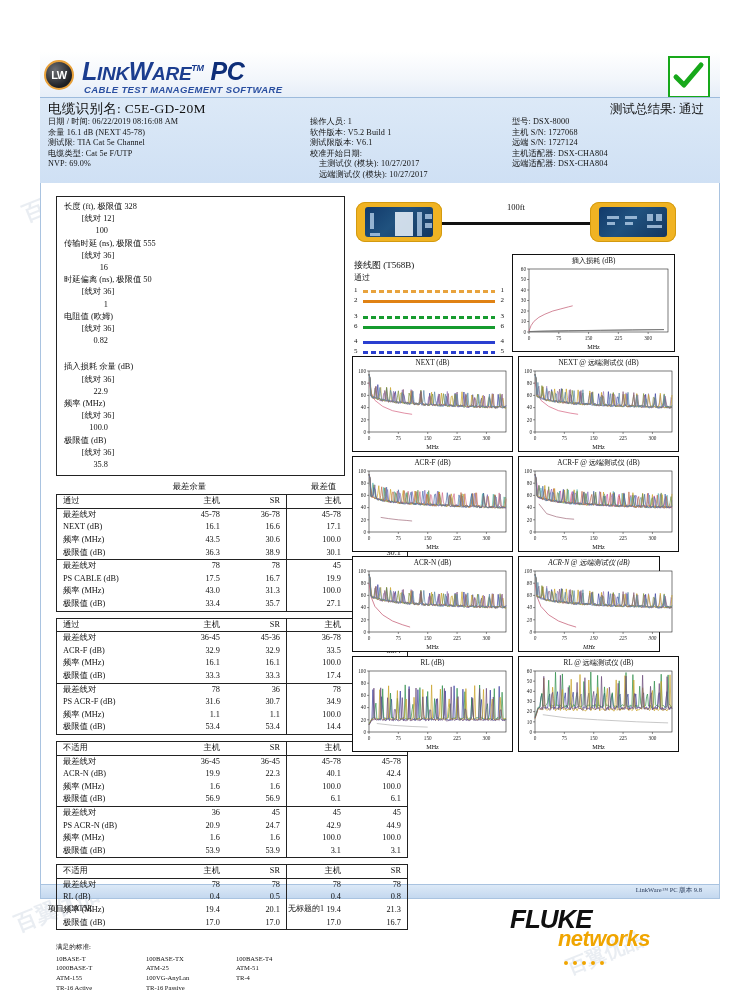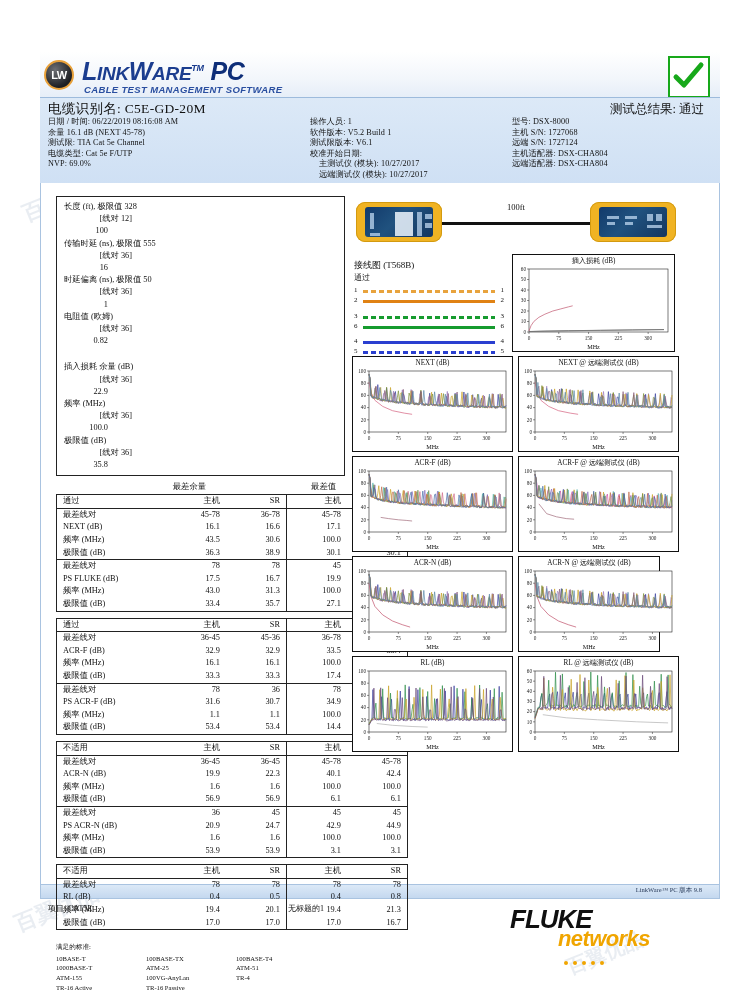--- a/index.html
+++ b/index.html
@@ -56,21 +56,21 @@
      background:linear-gradient(to bottom,#dce9f7,#c4d8ef);border:1px solid #a9c3e0;
      border-top:none;box-sizing:border-box;}
   .foot-ver{position:absolute;right:48px;top:886px;font-size:6.5px;color:#2b3d5c;}
 
   
   .lcol{position:absolute;left:56px;top:196px;width:289px;}
 
   .summary-box{border:1.2px solid #222;padding:4px 0 4px 0;box-sizing:border-box;}
   .srow{display:flex;font-size:8.3px;line-height:12.2px;padding:0 7px;flex-direction:column;}
   .srow .lbl{flex:1;white-space:nowrap;}
-  .srow .pr{width:68px;text-align:right;}
+  .srow .pr{width:68px;text-align:center;}
   .srow .vl{width:44px;text-align:right;}
   .spacer{height:14px;}
 
   .worst-hdr{display:flex;font-size:8.3px;margin:5px 0 2px 0;}
   .worst-hdr .a{flex:1;text-align:right;padding-right:34px;}
   .worst-hdr .b{width:96px;text-align:right;padding-right:9px;}
 
   table.grid{border-collapse:collapse;width:289px;table-layout:fixed;font-size:8.3px;}
   table.grid td{padding:0 6px;height:12.6px;line-height:12.6px;white-space:nowrap;}
   td.c1{width:97px;text-align:left;}
@@ -285,21 +285,21 @@
               <td class="c5">30.1</td>
             </tr>
             <tr class="grp">
               <td class="c1">最差线对</td>
               <td class="c2">78</td>
               <td class="c3">78</td>
               <td class="c4">45</td>
               <td class="c5">45</td>
             </tr>
             <tr class="">
-              <td class="c1">PS FLUKE (dB)</td>
+              <td class="c1">PS CABLE (dB)</td>
               <td class="c2">17.5</td>
               <td class="c3">16.7</td>
               <td class="c4">19.9</td>
               <td class="c5">21.9</td>
             </tr>
             <tr class="">
               <td class="c1">频率 (MHz)</td>
               <td class="c2">43.0</td>
               <td class="c3">31.3</td>
               <td class="c4">100.0</td>
@@ -827,21 +827,21 @@
               <path d="M15.0 6.1 L16.0 10.6 L17.0 27.1 L17.9 29.4 L18.9 29.1 L19.9 28.8 L20.9 29.3 L21.9 30.0 L22.8 29.1 L23.8 16.6 L24.8 30.4 L25.8 30.5 L26.7 31.0 L27.7 33.1 L28.7 31.2 L29.7 31.4 L30.7 31.5 L31.6 31.0 L32.6 20.0 L33.6 32.2 L34.6 32.6 L35.5 33.3 L36.5 33.0 L37.5 33.6 L38.5 33.1 L39.5 34.3 L40.4 28.3 L41.4 23.5 L42.4 33.4 L43.4 34.2 L44.4 34.5 L45.3 33.7 L46.3 34.1 L47.3 34.4 L48.3 34.1 L49.3 25.7 L50.2 28.0 L51.2 34.1 L52.2 35.0 L53.2 34.5 L54.1 34.6 L55.1 36.4 L56.1 35.0 L57.1 34.6 L58.1 23.8 L59.0 31.7 L60.0 36.2 L61.0 36.8 L62.0 34.9 L62.9 35.5 L63.9 36.0 L64.9 36.6 L65.9 35.1 L66.9 23.6 L67.8 35.9 L68.8 37.2 L69.8 36.8 L70.8 37.3 L71.8 35.7 L72.7 36.6 L73.7 36.6 L74.7 34.6 L75.7 25.2 L76.7 35.8 L77.6 36.5 L78.6 36.9 L79.6 37.1 L80.6 37.0 L81.5 37.7 L82.5 36.5 L83.5 32.3 L84.5 27.6 L85.5 37.7 L86.4 38.0 L87.4 36.4 L88.4 37.9 L89.4 36.7 L90.4 36.7 L91.3 38.0 L92.3 28.3 L93.3 31.2 L94.3 37.3 L95.2 36.8 L96.2 37.0 L97.2 37.1 L98.2 38.5 L99.2 37.3 L100.1 38.2 L101.1 25.3 L102.1 34.2 L103.1 38.5 L104.0 38.8 L105.0 38.1 L106.0 38.4 L107.0 37.7 L108.0 38.9 L108.9 36.4 L109.9 24.0 L110.9 37.7 L111.9 38.6 L112.9 39.2 L113.8 39.2 L114.8 39.3 L115.8 37.9 L116.8 39.0 L117.8 35.7 L118.7 26.7 L119.7 39.2 L120.7 39.3 L121.7 37.5 L122.6 37.7 L123.6 39.1 L124.6 38.7 L125.6 39.1 L126.6 33.4 L127.5 30.2 L128.5 38.5 L129.5 37.9 L130.5 39.6 L131.4 39.4 L132.4 39.4 L133.4 39.5 L134.4 38.6 L135.4 29.4 L136.3 32.8 L137.3 39.7 L138.3 38.0 L139.3 38.4 L140.3 39.5 L141.2 39.8 L142.2 39.8 L143.2 39.1 L144.2 26.3 L145.2 36.9 L146.1 38.3 L147.1 39.3 L148.1 40.0 L149.1 39.7 L150.0 39.6 L151.0 39.1 L152.0 37.4" fill="none" stroke="#3a3f9e" stroke-width="0.7" stroke-linejoin="round"></path>
               <path d="M15.0 6.1 L16.0 10.6 L17.0 28.0 L17.9 28.6 L18.9 29.6 L19.9 30.0 L20.9 19.9 L21.9 25.8 L22.8 30.6 L23.8 30.0 L24.8 31.2 L25.8 30.7 L26.7 32.4 L27.7 32.2 L28.7 31.9 L29.7 25.4 L30.7 24.8 L31.6 33.4 L32.6 32.5 L33.6 32.9 L34.6 32.2 L35.5 32.6 L36.5 33.0 L37.5 33.7 L38.5 30.3 L39.5 23.1 L40.4 34.8 L41.4 33.2 L42.4 34.6 L43.4 35.3 L44.4 33.9 L45.3 34.4 L46.3 35.6 L47.3 31.9 L48.3 21.9 L49.3 34.3 L50.2 34.1 L51.2 36.0 L52.2 35.4 L53.2 36.1 L54.1 36.1 L55.1 35.2 L56.1 33.8 L57.1 21.5 L58.1 33.4 L59.0 35.0 L60.0 36.8 L61.0 36.5 L62.0 36.5 L62.9 35.6 L63.9 36.3 L64.9 36.0 L65.9 25.7 L66.9 31.4 L67.8 37.3 L68.8 36.4 L69.8 36.0 L70.8 36.9 L71.8 36.6 L72.7 36.2 L73.7 36.2 L74.7 28.8 L75.7 28.0 L76.7 36.4 L77.6 36.5 L78.6 37.5 L79.6 36.7 L80.6 36.5 L81.5 36.7 L82.5 36.2 L83.5 33.3 L84.5 25.9 L85.5 37.9 L86.4 36.6 L87.4 36.4 L88.4 37.6 L89.4 37.0 L90.4 37.2 L91.3 37.8 L92.3 35.9 L93.3 23.4 L94.3 36.9 L95.2 38.3 L96.2 38.4 L97.2 36.9 L98.2 37.4 L99.2 37.1 L100.1 38.3 L101.1 38.0 L102.1 25.3 L103.1 34.5 L104.0 38.9 L105.0 38.9 L106.0 38.3 L107.0 37.4 L108.0 38.1 L108.9 37.2 L109.9 37.2 L110.9 28.5 L111.9 34.2 L112.9 38.0 L113.8 39.3 L114.8 39.2 L115.8 38.4 L116.8 37.5 L117.8 38.3 L118.7 37.6 L119.7 31.8 L120.7 29.5 L121.7 39.1 L122.6 39.3 L123.6 39.0 L124.6 37.8 L125.6 39.1 L126.6 38.8 L127.5 39.0 L128.5 35.5 L129.5 27.1 L130.5 39.6 L131.4 38.2 L132.4 39.4 L133.4 39.4 L134.4 38.0 L135.4 38.4 L136.3 38.9 L137.3 36.2 L138.3 25.5 L139.3 38.6 L140.3 39.8 L141.2 39.8 L142.2 38.3 L143.2 40.1 L144.2 38.4 L145.2 38.7 L146.1 39.6 L147.1 27.2 L148.1 37.3 L149.1 39.3 L150.0 39.8 L151.0 38.4 L152.0 38.6" fill="none" stroke="#9c7dbf" stroke-width="0.7" stroke-linejoin="round"></path>
               <path d="M15.0 6.1 L16.0 10.6 L17.0 21.7 L17.9 28.0 L18.9 29.9 L19.9 29.3 L20.9 30.5 L21.9 30.2 L22.8 31.1 L23.8 31.8 L24.8 30.7 L25.8 25.2 L26.7 19.4 L27.7 31.9 L28.7 31.4 L29.7 32.4 L30.7 33.1 L31.6 32.5 L32.6 32.2 L33.6 33.3 L34.6 33.1 L35.5 32.6 L36.5 19.5 L37.5 30.9 L38.5 32.8 L39.5 34.0 L40.4 33.7 L41.4 34.0 L42.4 34.8 L43.4 34.0 L44.4 34.7 L45.3 34.0 L46.3 26.2 L47.3 24.6 L48.3 35.0 L49.3 34.6 L50.2 35.1 L51.2 35.0 L52.2 35.2 L53.2 35.1 L54.1 34.9 L55.1 35.6 L56.1 32.4 L57.1 22.8 L58.1 33.0 L59.0 34.9 L60.0 35.6 L61.0 36.3 L62.0 34.9 L62.9 36.8 L63.9 36.9 L64.9 36.7 L65.9 36.0 L66.9 24.8 L67.8 31.0 L68.8 36.1 L69.8 36.7 L70.8 35.7 L71.8 36.9 L72.7 36.1 L73.7 37.5 L74.7 35.8 L75.7 37.6 L76.7 32.1 L77.6 24.2 L78.6 35.4 L79.6 37.0 L80.6 37.0 L81.5 36.9 L82.5 37.2 L83.5 37.6 L84.5 37.2 L85.5 37.3 L86.4 35.7 L87.4 25.0 L88.4 34.7 L89.4 36.6 L90.4 36.6 L91.3 37.5 L92.3 37.4 L93.3 38.3 L94.3 38.0 L95.2 38.6 L96.2 37.8 L97.2 28.6 L98.2 27.9 L99.2 36.6 L100.1 37.7 L101.1 38.8 L102.1 38.3 L103.1 37.2 L104.0 38.0 L105.0 37.3 L106.0 38.8 L107.0 35.4 L108.0 23.8 L108.9 35.6 L109.9 39.1 L110.9 38.9 L111.9 38.5 L112.9 39.0 L113.8 37.7 L114.8 39.0 L115.8 37.5 L116.8 38.4 L117.8 27.0 L118.7 31.5 L119.7 39.5 L120.7 39.3 L121.7 39.0 L122.6 38.7 L123.6 39.3 L124.6 38.2 L125.6 39.7 L126.6 39.5 L127.5 33.2 L128.5 27.7 L129.5 38.3 L130.5 39.5 L131.4 39.7 L132.4 39.1 L133.4 39.9 L134.4 39.0 L135.4 38.8 L136.3 39.0 L137.3 37.3 L138.3 26.3 L139.3 36.4 L140.3 38.0 L141.2 39.9 L142.2 40.2 L143.2 38.2 L144.2 39.6 L145.2 38.3 L146.1 38.3 L147.1 39.5 L148.1 31.7 L149.1 30.3 L150.0 39.0 L151.0 40.4 L152.0 39.1" fill="none" stroke="#c9a227" stroke-width="0.7" stroke-linejoin="round"></path>
               <path d="M15.0 6.1 L16.0 10.6 L17.0 28.0 L17.9 27.6 L18.9 30.1 L19.9 30.3 L20.9 22.0 L21.9 19.0 L22.8 31.0 L23.8 31.4 L24.8 30.2 L25.8 30.6 L26.7 32.2 L27.7 30.9 L28.7 33.0 L29.7 31.9 L30.7 33.1 L31.6 31.9 L32.6 19.1 L33.6 28.3 L34.6 34.0 L35.5 33.3 L36.5 34.2 L37.5 33.2 L38.5 33.1 L39.5 33.5 L40.4 34.5 L41.4 34.9 L42.4 35.0 L43.4 29.2 L44.4 22.8 L45.3 32.2 L46.3 33.6 L47.3 34.0 L48.3 35.2 L49.3 33.9 L50.2 36.0 L51.2 34.1 L52.2 35.0 L53.2 36.3 L54.1 35.2 L55.1 25.0 L56.1 28.1 L57.1 35.4 L58.1 35.8 L59.0 34.8 L60.0 36.6 L61.0 36.0 L62.0 35.5 L62.9 35.8 L63.9 35.5 L64.9 35.1 L65.9 33.1 L66.9 22.1 L67.8 34.0 L68.8 35.9 L69.8 37.5 L70.8 36.7 L71.8 37.2 L72.7 36.0 L73.7 36.7 L74.7 37.4 L75.7 36.8 L76.7 36.3 L77.6 29.4 L78.6 26.0 L79.6 36.6 L80.6 37.5 L81.5 37.1 L82.5 36.1 L83.5 37.7 L84.5 37.0 L85.5 36.3 L86.4 37.6 L87.4 37.7 L88.4 35.2 L89.4 25.6 L90.4 32.7 L91.3 37.1 L92.3 37.0 L93.3 37.7 L94.3 38.2 L95.2 36.8 L96.2 37.5 L97.2 37.1 L98.2 37.0 L99.2 38.6 L100.1 31.4 L101.1 26.2 L102.1 36.8 L103.1 37.4 L104.0 37.1 L105.0 37.8 L106.0 37.2 L107.0 37.3 L108.0 38.2 L108.9 37.6 L109.9 38.6 L110.9 37.8 L111.9 26.8 L112.9 29.8 L113.8 38.0 L114.8 38.9 L115.8 38.7 L116.8 38.2 L117.8 38.1 L118.7 37.9 L119.7 37.8 L120.7 38.6 L121.7 38.8 L122.6 34.6 L123.6 26.2 L124.6 35.3 L125.6 38.3 L126.6 38.1 L127.5 38.2 L128.5 39.6 L129.5 39.5 L130.5 39.2 L131.4 39.0 L132.4 38.7 L133.4 38.1 L134.4 31.5 L135.4 28.4 L136.3 38.4 L137.3 39.3 L138.3 39.9 L139.3 38.5 L140.3 38.4 L141.2 40.0 L142.2 39.8 L143.2 38.4 L144.2 38.7 L145.2 38.3 L146.1 25.7 L147.1 33.7 L148.1 38.3 L149.1 39.9 L150.0 38.6 L151.0 40.2 L152.0 39.6" fill="none" stroke="#7b8f3a" stroke-width="0.7" stroke-linejoin="round"></path>
               <path d="M15.0 6.1 L16.0 10.6 L17.0 27.0 L17.9 29.4 L18.9 30.1 L19.9 29.6 L20.9 30.4 L21.9 18.0 L22.8 26.5 L23.8 30.7 L24.8 31.8 L25.8 32.3 L26.7 32.7 L27.7 32.6 L28.7 33.3 L29.7 31.7 L30.7 22.5 L31.6 25.4 L32.6 33.3 L33.6 32.1 L34.6 34.3 L35.5 32.4 L36.5 33.4 L37.5 32.6 L38.5 34.4 L39.5 28.8 L40.4 24.8 L41.4 34.2 L42.4 34.5 L43.4 33.5 L44.4 35.4 L45.3 34.8 L46.3 34.3 L47.3 34.6 L48.3 31.4 L49.3 21.4 L50.2 35.0 L51.2 34.5 L52.2 34.1 L53.2 34.9 L54.1 34.3 L55.1 35.7 L56.1 36.3 L57.1 33.9 L58.1 22.4 L59.0 35.0 L60.0 35.9 L61.0 35.7 L62.0 34.8 L62.9 35.9 L63.9 36.5 L64.9 36.7 L65.9 36.0 L66.9 23.3 L67.8 33.4 L68.8 36.3 L69.8 35.6 L70.8 36.9 L71.8 36.9 L72.7 36.2 L73.7 37.6 L74.7 37.4 L75.7 27.4 L76.7 29.7 L77.6 37.0 L78.6 37.6 L79.6 36.2 L80.6 36.9 L81.5 36.4 L82.5 36.4 L83.5 38.1 L84.5 30.8 L85.5 26.1 L86.4 37.7 L87.4 36.9 L88.4 36.6 L89.4 37.3 L90.4 36.6 L91.3 36.8 L92.3 37.7 L93.3 34.1 L94.3 25.5 L95.2 37.6 L96.2 37.2 L97.2 37.5 L98.2 37.7 L99.2 38.4 L100.1 38.2 L101.1 37.7 L102.1 36.4 L103.1 24.0 L104.0 35.7 L105.0 38.2 L106.0 38.4 L107.0 37.6 L108.0 37.0 L108.9 38.1 L109.9 37.8 L110.9 37.3 L111.9 25.8 L112.9 35.6 L113.8 39.1 L114.8 38.8 L115.8 38.6 L116.8 38.3 L117.8 38.0 L118.7 37.4 L119.7 38.7 L120.7 29.7 L121.7 32.3 L122.6 39.5 L123.6 38.1 L124.6 38.0 L125.6 39.6 L126.6 39.5 L127.5 38.1 L128.5 38.3 L129.5 34.0 L130.5 28.2 L131.4 38.8 L132.4 38.0 L133.4 39.6 L134.4 38.3 L135.4 39.9 L136.3 39.3 L137.3 40.0 L138.3 35.1 L139.3 25.9 L140.3 38.3 L141.2 40.1 L142.2 38.5 L143.2 40.2 L144.2 38.8 L145.2 38.4 L146.1 39.1 L147.1 38.4 L148.1 26.0 L149.1 37.2 L150.0 39.5 L151.0 38.6 L152.0 38.4" fill="none" stroke="#8b5f7d" stroke-width="0.7" stroke-linejoin="round"></path>
               <path d="M15.0 6.1 L16.0 10.6 L17.0 28.2 L17.9 29.1 L18.9 30.1 L19.9 28.6 L20.9 29.1 L21.9 30.4 L22.8 30.8 L23.8 30.0 L24.8 30.1 L25.8 19.5 L26.7 25.4 L27.7 32.2 L28.7 31.4 L29.7 31.6 L30.7 32.2 L31.6 32.5 L32.6 32.7 L33.6 32.6 L34.6 32.3 L35.5 33.2 L36.5 22.3 L37.5 25.7 L38.5 33.4 L39.5 33.3 L40.4 33.0 L41.4 33.7 L42.4 33.9 L43.4 34.2 L44.4 35.3 L45.3 33.5 L46.3 34.8 L47.3 27.8 L48.3 24.5 L49.3 33.5 L50.2 35.0 L51.2 34.9 L52.2 35.4 L53.2 35.6 L54.1 34.9 L55.1 35.5 L56.1 36.3 L57.1 34.5 L58.1 31.0 L59.0 23.2 L60.0 33.6 L61.0 35.4 L62.0 36.4 L62.9 36.1 L63.9 35.5 L64.9 36.1 L65.9 36.1 L66.9 35.2 L67.8 36.6 L68.8 33.9 L69.8 22.4 L70.8 33.7 L71.8 36.7 L72.7 36.4 L73.7 36.4 L74.7 37.6 L75.7 36.2 L76.7 36.1 L77.6 36.3 L78.6 36.2 L79.6 35.9 L80.6 23.8 L81.5 32.2 L82.5 36.7 L83.5 36.4 L84.5 38.2 L85.5 38.1 L86.4 38.1 L87.4 38.2 L88.4 38.3 L89.4 38.4 L90.4 36.7 L91.3 26.2 L92.3 29.9 L93.3 38.3 L94.3 38.0 L95.2 37.3 L96.2 37.0 L97.2 37.9 L98.2 38.4 L99.2 38.2 L100.1 37.3 L101.1 38.6 L102.1 31.5 L103.1 26.3 L104.0 36.8 L105.0 38.5 L106.0 37.5 L107.0 37.9 L108.0 38.0 L108.9 38.6 L109.9 39.2 L110.9 38.8 L111.9 37.9 L112.9 33.4 L113.8 24.9 L114.8 37.0 L115.8 38.5 L116.8 38.4 L117.8 37.9 L118.7 39.1 L119.7 37.6 L120.7 38.9 L121.7 39.0 L122.6 38.8 L123.6 36.1 L124.6 26.3 L125.6 35.5 L126.6 38.7 L127.5 37.9 L128.5 39.2 L129.5 37.8 L130.5 39.3 L131.4 38.7 L132.4 39.5 L133.4 38.7 L134.4 37.6 L135.4 26.1 L136.3 33.8 L137.3 38.5 L138.3 38.4 L139.3 38.6 L140.3 39.2 L141.2 38.1 L142.2 39.4 L143.2 39.8 L144.2 38.9 L145.2 38.4 L146.1 29.4 L147.1 31.5 L148.1 38.1 L149.1 39.7 L150.0 38.3 L151.0 39.0 L152.0 39.3" fill="none" stroke="#5a8aa8" stroke-width="0.7" stroke-linejoin="round"></path>
             </svg>
           </div>
           <div class="xlabel">MHz</div>
         </div>
-        <div class="chartbox" style="width:142px;">
+        <div class="chartbox" style="width:142px;font-style:italic;">
           <div class="chart-title">ACR-N @ 远端测试仪 (dB)</div>
           <div class="plot-wrap">
             <svg class="plot" width="156" height="76" viewBox="0 0 156 76">
               <rect x="15" y="3" width="137" height="61" fill="#fff" stroke="#222" stroke-width="0.6"></rect>
               <line x1="13" y1="64" x2="15" y2="64" stroke="#222" stroke-width="0.5"></line>
               <text class="tick" x="12" y="65.8" text-anchor="end">0</text>
               <line x1="13" y1="51.8" x2="15" y2="51.8" stroke="#222" stroke-width="0.5"></line>
               <text class="tick" x="12" y="53.599999999999994" text-anchor="end">20</text>
               <line x1="13" y1="39.599999999999994" x2="15" y2="39.599999999999994" stroke="#222" stroke-width="0.5"></line>
               <text class="tick" x="12" y="41.39999999999999" text-anchor="end">40</text>

